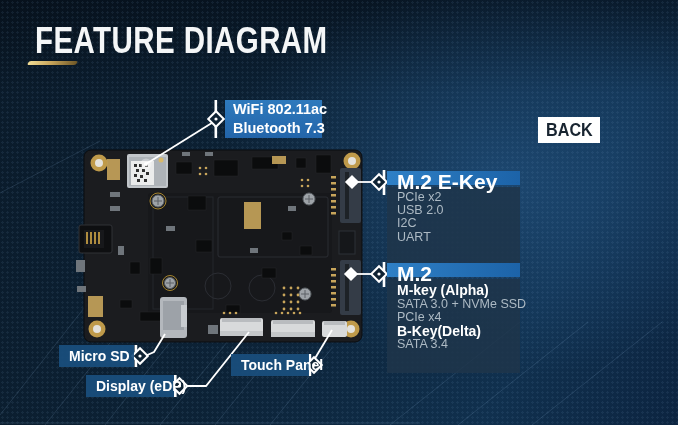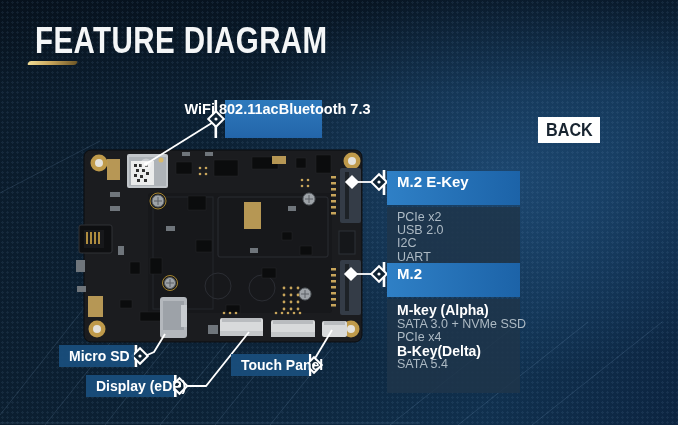--- a/index.html
+++ b/index.html
@@ -31,28 +31,28 @@
     position:absolute;left:538px;top:117px;width:62px;height:26px;z-index:2;
     background:#ffffff;color:#182430;font-weight:bold;font-size:19px;
     display:flex;align-items:center;justify-content:center;cursor:pointer;
     letter-spacing:0;
   }
   .back-btn span{transform:scaleX(0.85);display:inline-block;}
   .callout-wifi{
     position:absolute;left:225px;top:100px;width:97px;height:38px;z-index:2;
     background:linear-gradient(180deg,#2e7abd 0%,#2365aa 100%);
     color:#fff;font-weight:bold;font-size:14.5px;line-height:19px;
-    padding-left:8px;box-sizing:border-box;display:flex;flex-direction:row;justify-content:center;
+    padding-left:8px;box-sizing:border-box;display:flex;flex-direction:column;justify-content:center;
     white-space:nowrap;
   }
   .panel{position:absolute;left:387px;width:133px;z-index:2;}
   .panel-header{
-    height:34px;line-height:22px;padding-left:10px;box-sizing:border-box;
+    height:14px;line-height:22px;padding-left:10px;box-sizing:border-box;
     background:linear-gradient(90deg,#2f80c6 0%,#1c63a8 100%);
-    color:#fff;font-weight:bold;font-size:15px;white-space:nowrap;
+    color:#fff;font-weight:bold;font-size:21px;white-space:nowrap;
   }
   .panel-body{
     margin-top:2px;background:rgba(31,53,74,0.85);
     padding:4px 0 21px 10px;box-sizing:border-box;
     color:#adbac4;font-size:12.5px;line-height:13.2px;white-space:nowrap;
   }
   .panel-body .bold-row{color:#ffffff;font-weight:bold;font-size:14px;line-height:14.5px;}
   .tag{
     position:absolute;z-index:2;height:22px;line-height:22px;
     background:rgba(26,79,126,0.92);color:#fff;font-weight:bold;font-size:14px;
@@ -357,21 +357,21 @@
     </div>
   </div>
 
   <div class="panel" style="top:263px;">
     <div class="panel-header">M.2</div>
     <div class="panel-body">
       <div class="bold-row">M-key (Alpha)</div>
       <div>SATA 3.0 + NVMe SSD</div>
       <div>PCIe x4</div>
       <div class="bold-row">B-Key(Delta)</div>
-      <div>SATA 5.4</div>
+      <div>SATA 3.4</div>
     </div>
   </div>
 
   <div class="tag tag-microsd">Micro SD</div>
   <div class="tag tag-touch">Touch Panel</div>
   <div class="tag tag-display">Display (eDP)</div>
 
 </div>
 
 </body></html>

